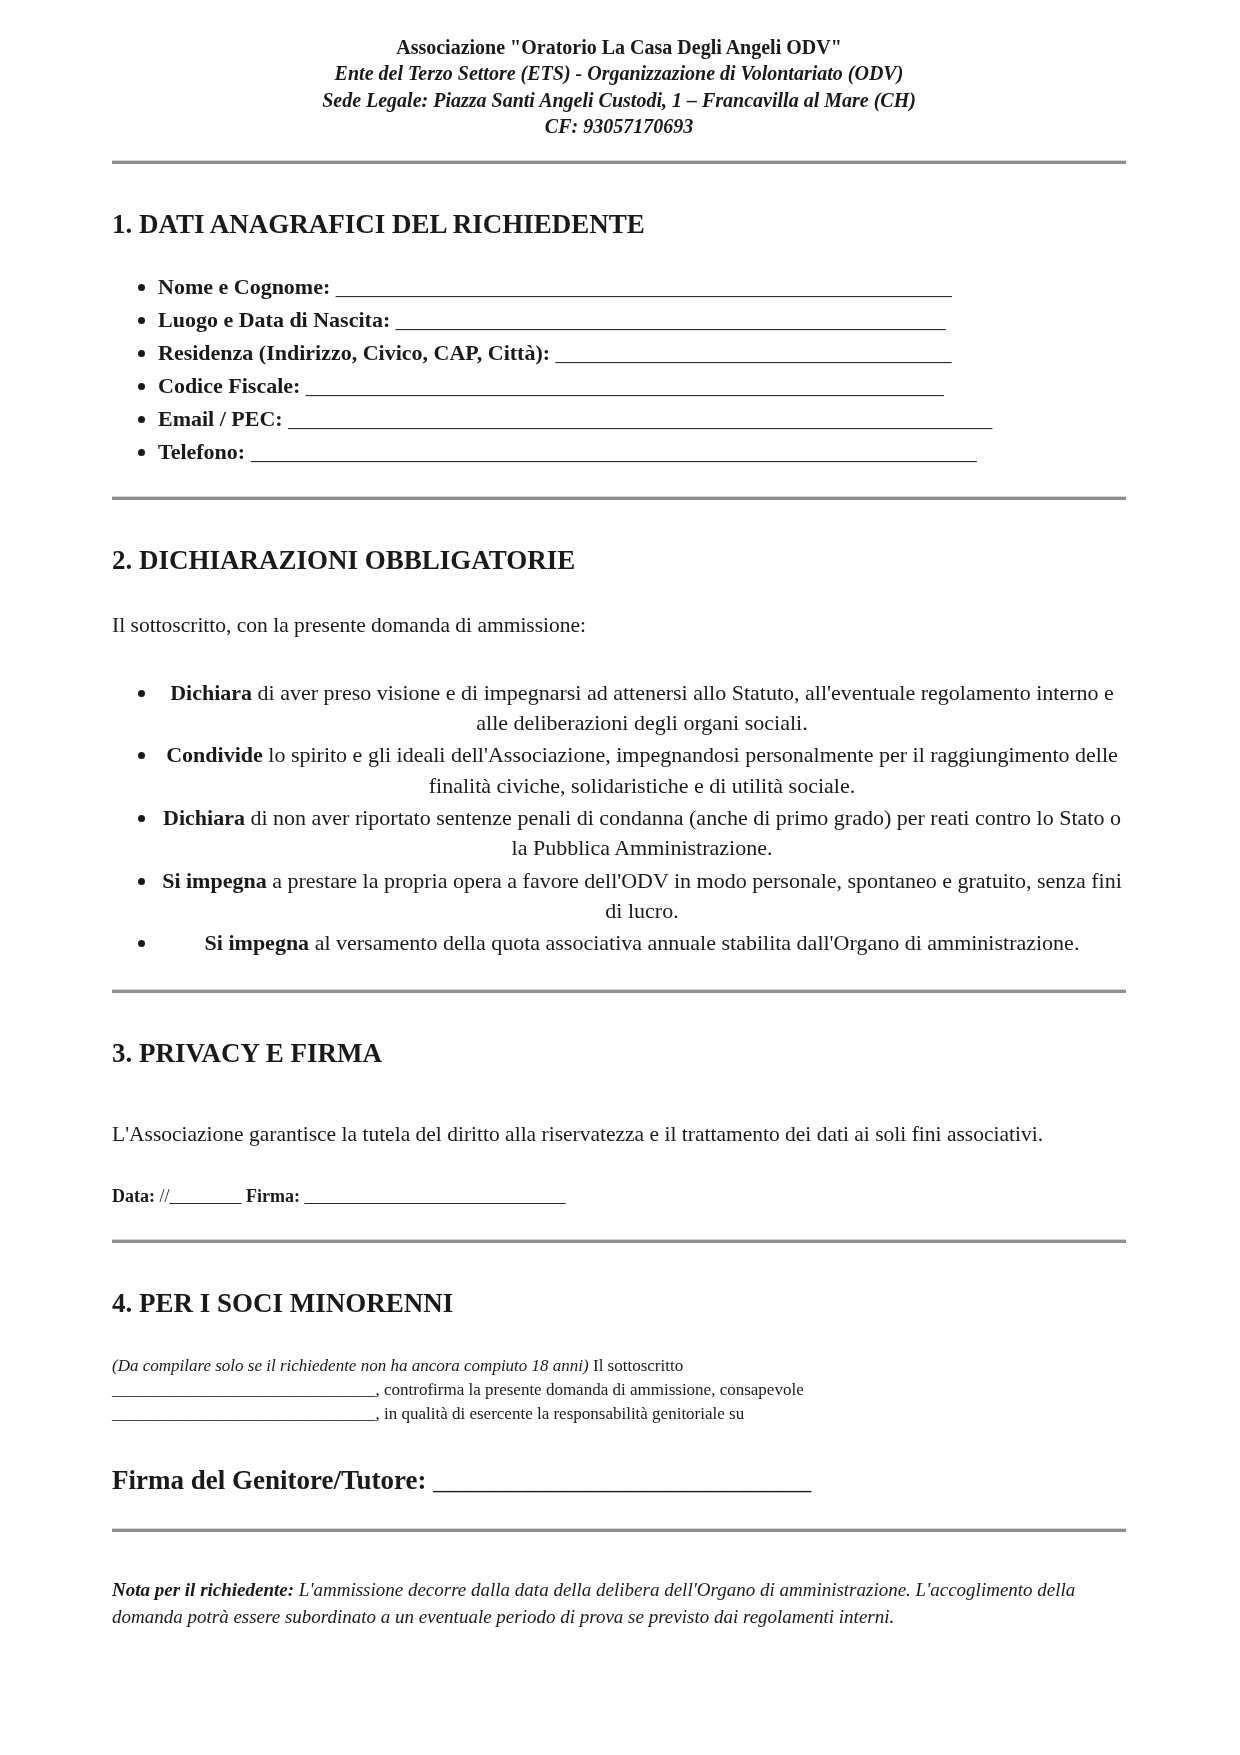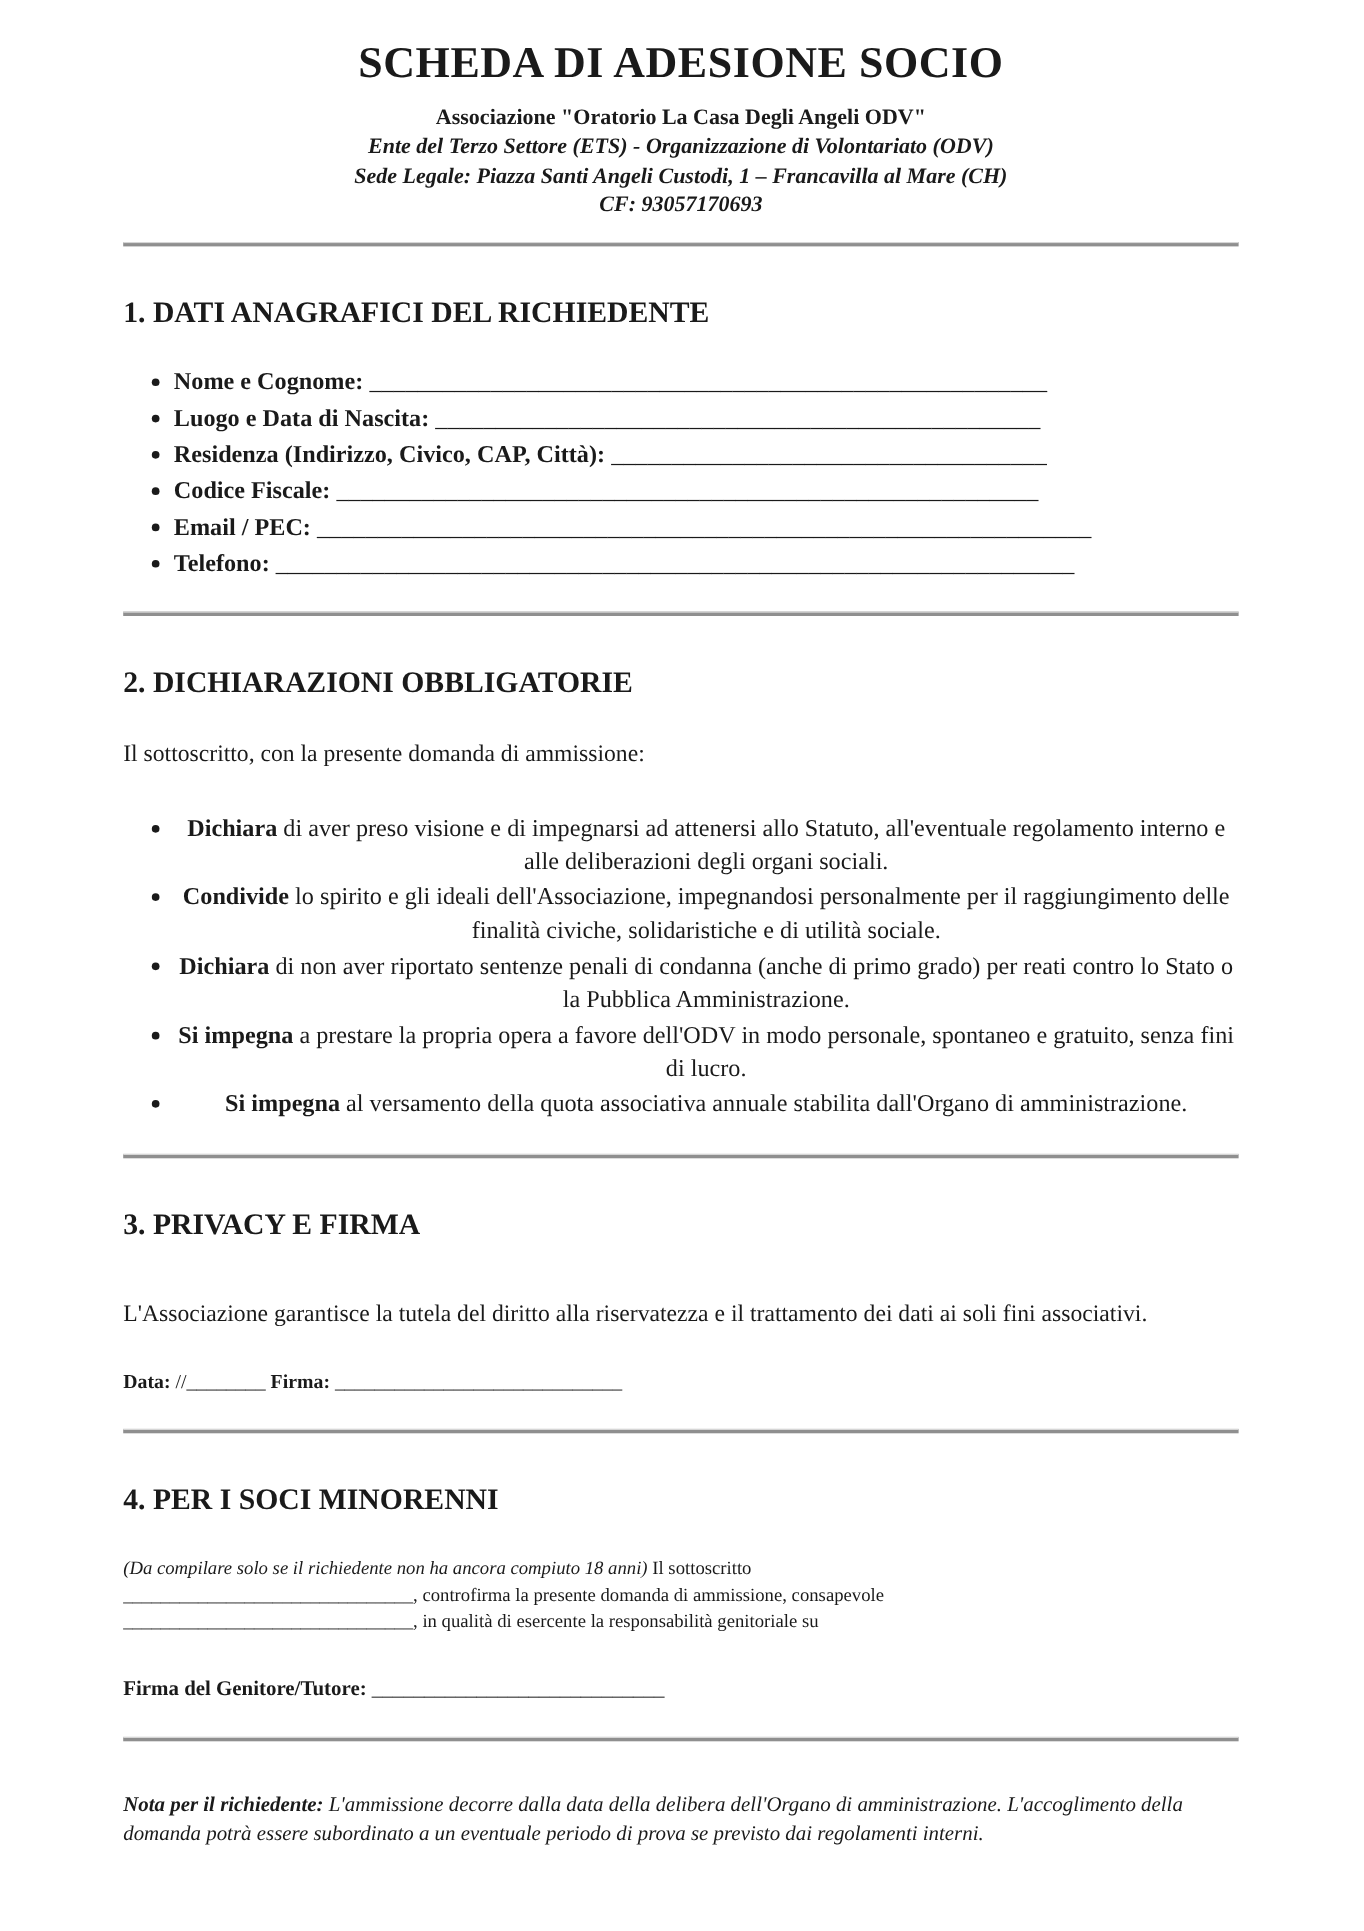--- a/index.html
+++ b/index.html
@@ -64,34 +64,33 @@
     margin: 50px 0 0 0;
   }
   .intro { margin-top: 34px; }
   .sig-line { margin-top: 36px; font-size: 18px; }
   .minor-para {
     font-size: 17px;
     line-height: 1.43;
     margin: 34px 0 0 0;
   }
   .minor-para .line { display: block; }
-  .guardian-line { margin-top: 38px; font-size: 19px; }
+  .guardian-line { margin-top: 38px; font-size: 27px; }
   .note-para {
     font-size: 19px;
     line-height: 1.45;
     margin: 44px 0 0 0;
     font-style: italic;
   }
 </style>
 </head>
 <body>
 
 <div class="page">
 
-  <h1 class="doc-title">SCHEDA DI ADESIONE SOCIO</h1>
 
   <div class="subhead">
     <div>Associazione "Oratorio La Casa Degli Angeli ODV"</div>
     <div class="it">Ente del Terzo Settore (ETS) - Organizzazione di Volontariato (ODV)</div>
     <div class="it">Sede Legale: Piazza Santi Angeli Custodi, 1 – Francavilla al Mare (CH)</div>
     <div class="it">CF: 93057170693</div>
   </div>
 
   <div class="divider div-1"></div>
 

